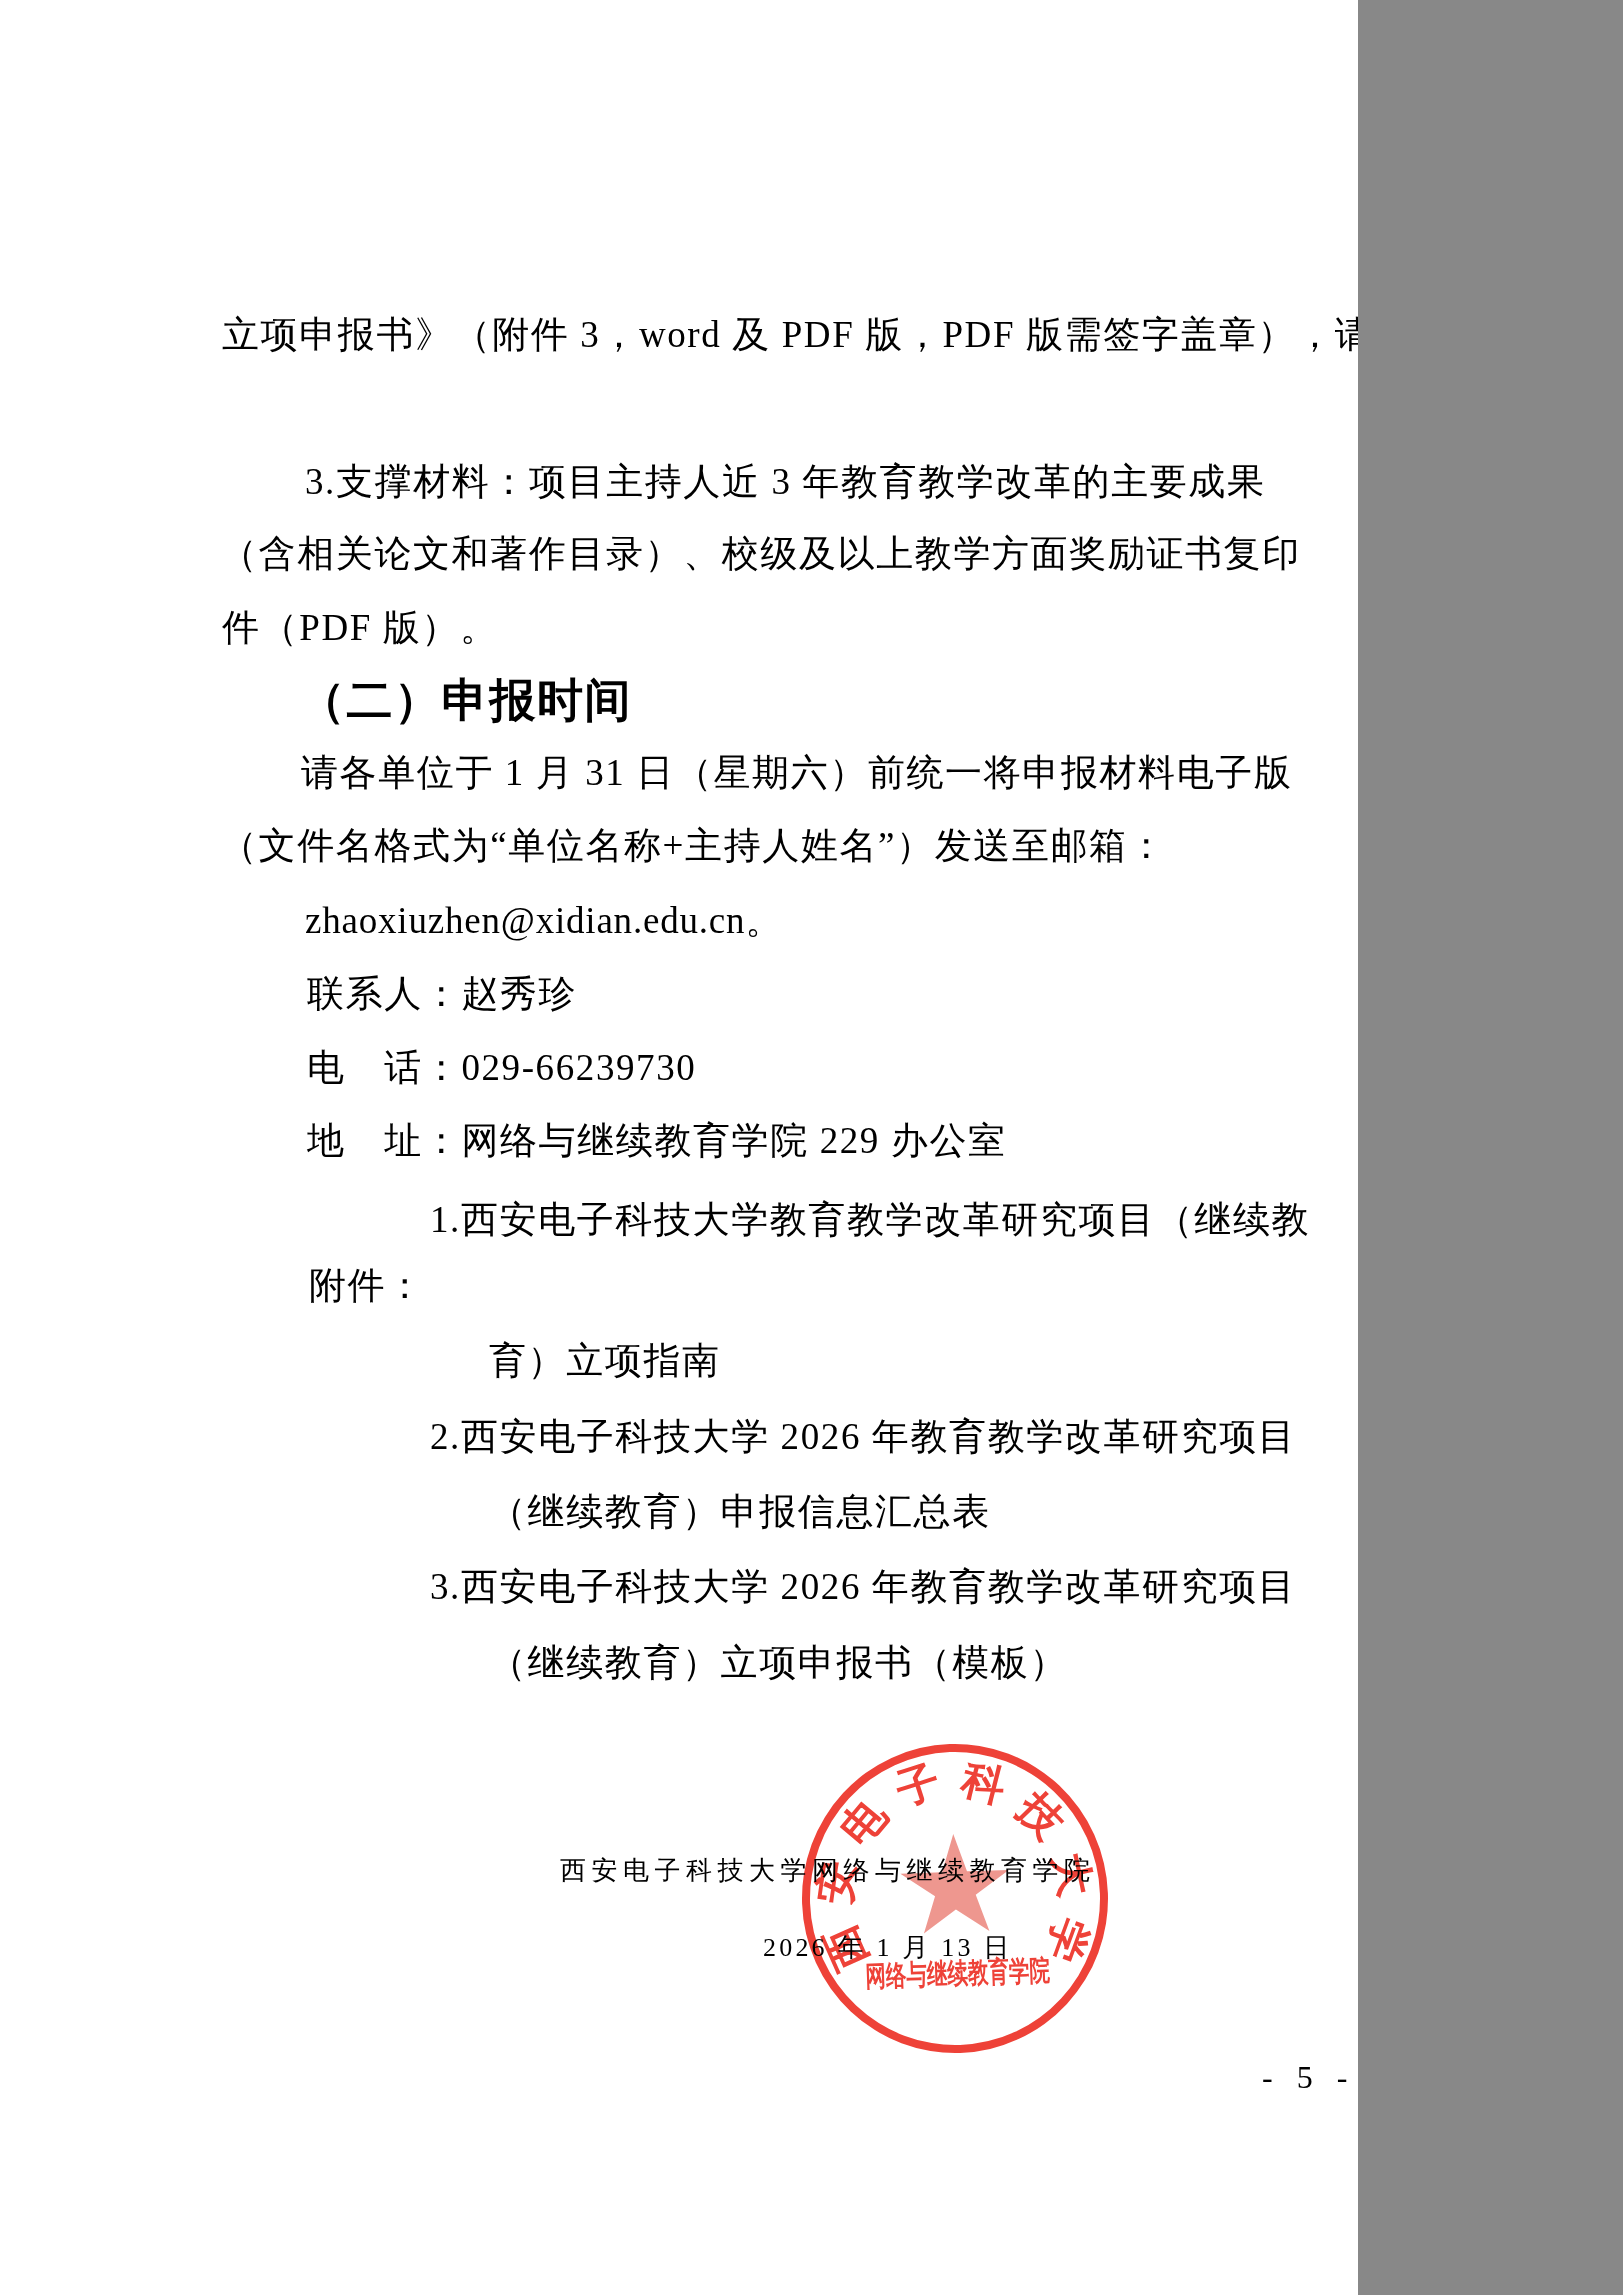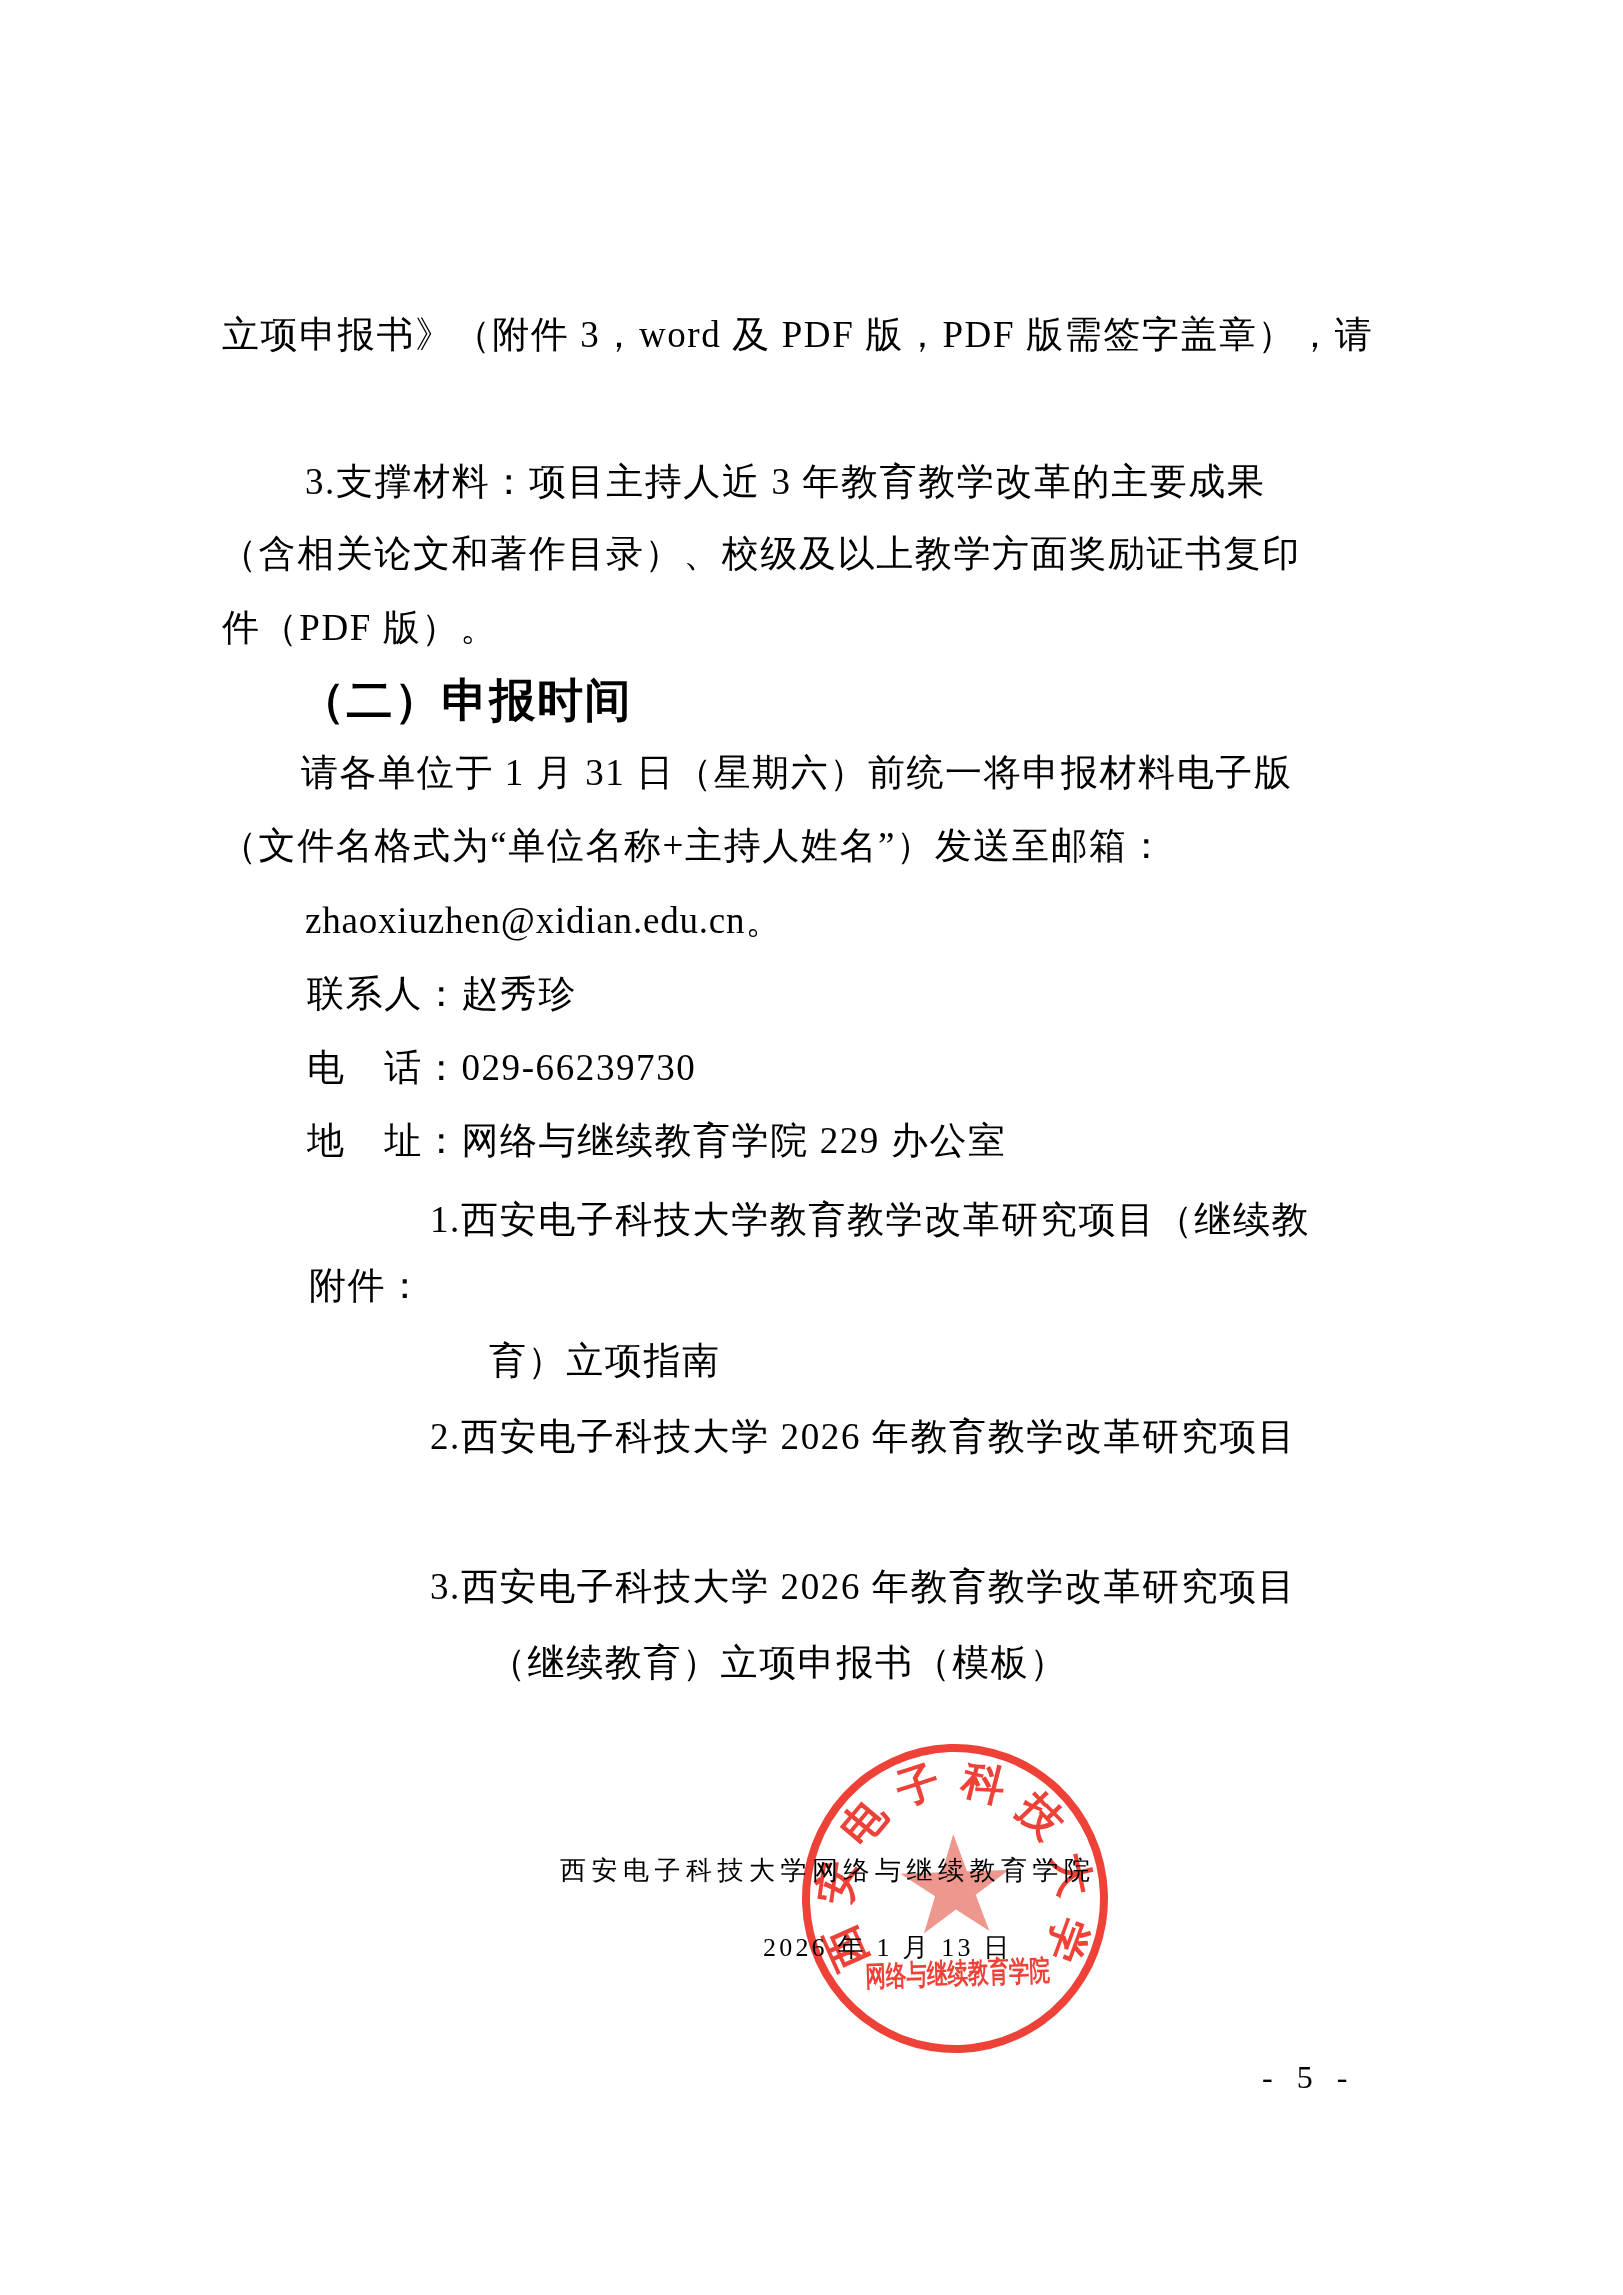--- a/index.html
+++ b/index.html
@@ -1,18 +1,18 @@
 <!DOCTYPE html>
 <html style="font-size:12.7px"><head>
 <meta charset="utf-8">
 <style>
   html,body{margin:0;padding:0;background:#888;}
   .page{
     position:relative;
-    width:1623px;height:2295px;
+    width:1358px;height:2295px;
     background:#ffffff;
     font-family:"Liberation Serif","DejaVu Serif",serif;
     color:#000;
     overflow:hidden;
   }
   .line{
     position:absolute;
     font-size:37px;
     line-height:1.15;
     letter-spacing:1.6px;
@@ -100,20 +100,21 @@
   <div class="line" style="top:825px;left:220px">（文件名格式为“单位名称+主持人姓名”）发送至邮箱：</div>
   <div class="line latin" style="top:900px;left:305px">zhaoxiuzhen@xidian.edu.cn。</div>
   <div class="line" style="top:973px;left:307px">联系人：赵秀珍</div>
   <div class="line" style="top:1047px;left:307px">电　话：029-66239730</div>
   <div class="line" style="top:1120px;left:307px">地　址：网络与继续教育学院 229 办公室</div>
 
   <div class="line" style="top:1265px;left:309px">附件：</div>
   <div class="line" style="top:1199px;left:430px">1.西安电子科技大学教育教学改革研究项目（继续教</div>
   <div class="line" style="top:1340px;left:489px">育）立项指南</div>
   <div class="line" style="top:1416px;left:430px">2.西安电子科技大学 2026 年教育教学改革研究项目</div>
+  <div class="line" style="top:1491px;left:489px">（继续教育）申报信息汇总表</div>
   <div class="line" style="top:1566px;left:430px">3.西安电子科技大学 2026 年教育教学改革研究项目</div>
   <div class="line" style="top:1642px;left:489px">（继续教育）立项申报书（模板）</div>
 
   <div class="seal">
     <div class="seal-ring"></div>
     <div class="seal-star"></div>
     <div class="seal-arc">
       <span style="transform:rotate(-112deg) translate(0,-119px)">西</span>
       <span style="transform:rotate(-80deg)  translate(0,-119px)">安</span>
       <span style="transform:rotate(-48deg)  translate(0,-119px)">电</span>

